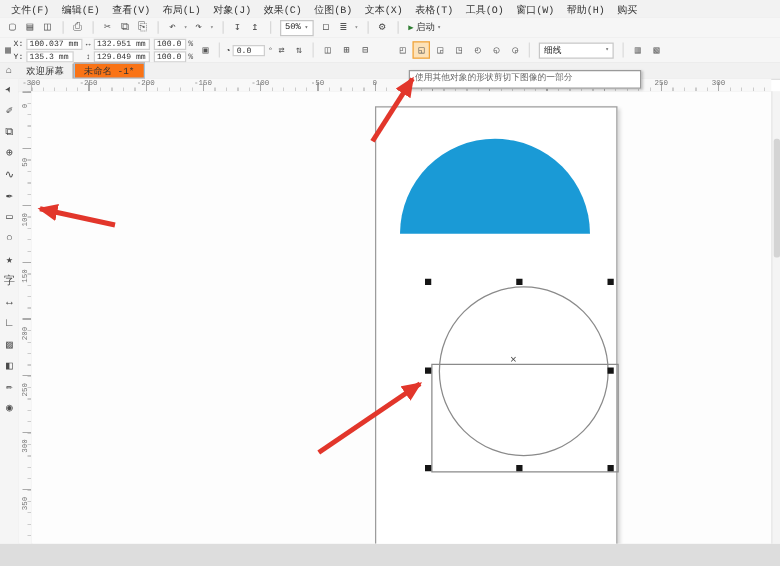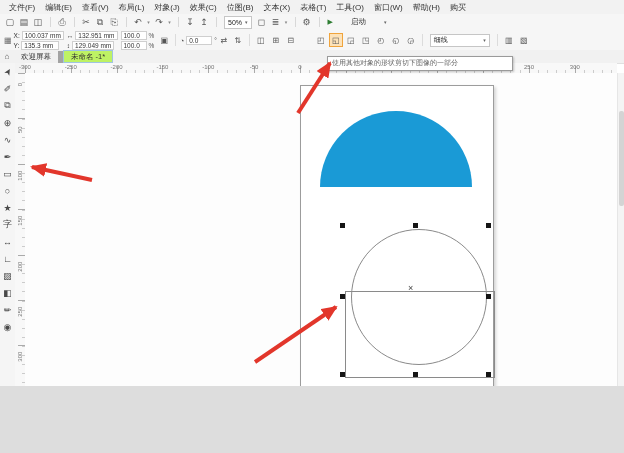--- a/index.html
+++ b/index.html
@@ -1,33 +1,33 @@
 <!DOCTYPE html>
 <html><head>
 <meta charset="utf-8">
 <style>
   html,body{margin:0;padding:0;background:#ddd;}
-  .app{position:relative;width:624px;height:386px;overflow:hidden;background:#fff;
-       font-family:Liberation Sans, sans-serif;color:#333;user-select:none;}
+  .app{position:relative;width:624px;height:435px;overflow:hidden;background:#fff;
+       font-family:Liberation Mono, monospace;color:#333;user-select:none;}
 
   
   .menubar{position:absolute;left:0;top:0;width:624px;height:14px;background:#f2f2f2;
            border-bottom:1px solid #e3e3e3;display:flex;align-items:center;font-size:8px;padding-left:4px;}
   .menu-item{padding:0 5px;white-space:nowrap;}
 
   
   .toolbar{position:absolute;left:0;top:14px;width:624px;height:16px;background:#f6f6f6;
            border-bottom:1px solid #e0e0e0;display:flex;align-items:center;font-size:9px;color:#555;padding-left:3px;}
   .tb{width:14px;height:13px;display:inline-flex;align-items:center;justify-content:center;}
   .tb.caret{width:7px;font-size:5px;color:#888;}
   .tb.sep{width:5px;height:10px;border-right:1px solid #d8d8d8;margin-right:4px;}
   .combo{display:inline-flex;align-items:center;border:1px solid #c6c6c6;background:#fff;height:11px;
          font-size:7px;padding:0 3px;gap:3px;margin:0 3px;color:#222;}
   .combo .cv{font-size:5px;color:#666;}
-  .launch{display:inline-flex;align-items:center;gap:18px;font-size:7.5px;color:#333;margin-left:4px;}
+  .launch{display:inline-flex;align-items:center;gap:2px;font-size:7.5px;color:#333;margin-left:4px;}
   .launch .play{color:#2e7d32;font-size:7px;}
 
   
   .propbar{position:absolute;left:0;top:30px;width:624px;height:20px;background:#f6f6f6;
            border-bottom:1px solid #d7d7d7;display:flex;align-items:center;font-size:6.5px;padding-left:2px;}
   .stack{display:flex;flex-direction:column;justify-content:center;gap:1px;margin-right:3px;}
   .row{display:flex;align-items:center;gap:2px;}
   .vbox{background:#fff;border:1px solid #cfcfcf;padding:0 2px;height:7px;line-height:7px;min-width:32px;white-space:nowrap;}
   .vbox.small{min-width:20px;}
   .pos-glyph{font-size:8px;color:#666;margin:0 2px;}
@@ -35,22 +35,22 @@
           justify-content:center;font-size:8px;color:#555;flex:none;}
   .pb-btn.highlight{background:#fde2b8;border-color:#f0a43c;}
   .pb-sep{width:1px;height:12px;background:#dcdcdc;margin:0 4px;flex:none;}
   .shaping-group{display:flex;align-items:center;gap:1px;margin-left:16px;}
   .unit{color:#555;}
 
   
   .tabbar{position:absolute;left:0;top:50px;width:624px;height:13px;background:#f1f1f1;
           border-bottom:1px solid #e0e0e0;display:flex;align-items:center;font-size:7.5px;}
   .home{width:14px;text-align:center;font-size:8px;color:#555;}
-  .tab{height:12px;display:inline-flex;align-items:center;padding:0 7px;color:#333;border-right:5px solid #a3a3a3;}
-  .tab.active{background:#bef264;border:1px solid #9fc4e2;height:11px;}
+  .tab{height:12px;display:inline-flex;align-items:center;padding:0 7px;color:#333;border-right:1px solid #a3a3a3;}
+  .tab.active{background:#f97316;border:1px solid #9fc4e2;height:11px;}
 
   
   .toolbox{position:absolute;left:0;top:63px;width:15px;height:390px;background:#f5f5f5;
            border-right:1px solid #e2e2e2;display:flex;flex-direction:column;align-items:center;padding-top:2px;gap:4px;}
   .tool{width:13px;height:13px;font-size:9px;color:#4a4a4a;display:flex;align-items:center;justify-content:center;flex:none;}
   .tool.rot{transform:rotate(-60deg);}
 
   
   .ruler-corner{position:absolute;left:15px;top:63px;width:10px;height:10px;background:#f3f3f3;
                 border-right:1px solid #d5d5d5;border-bottom:1px solid #d5d5d5;}

